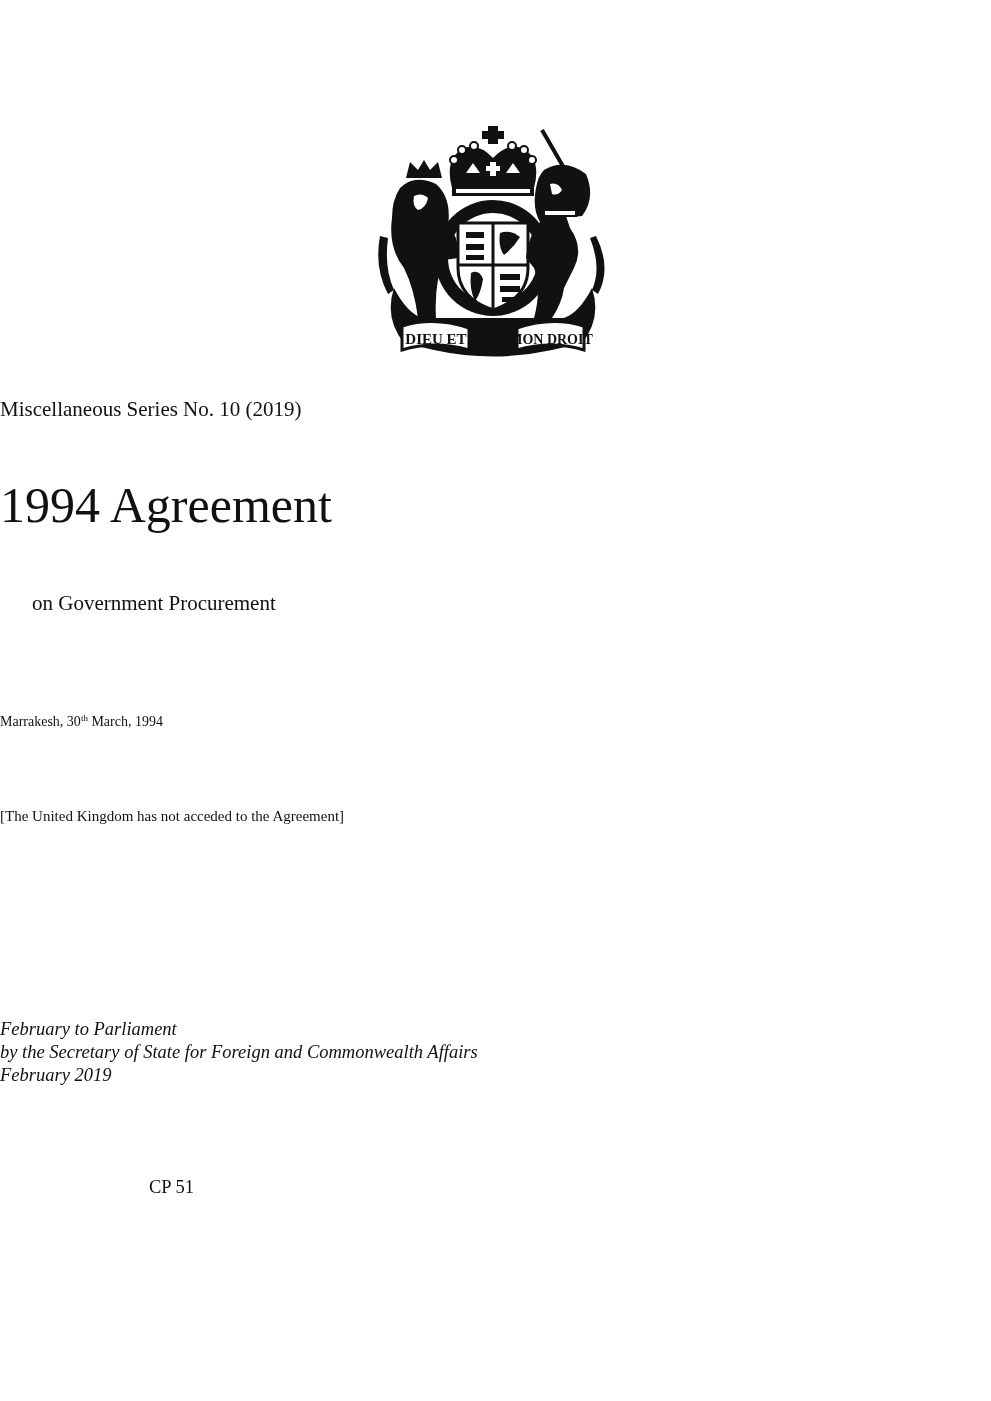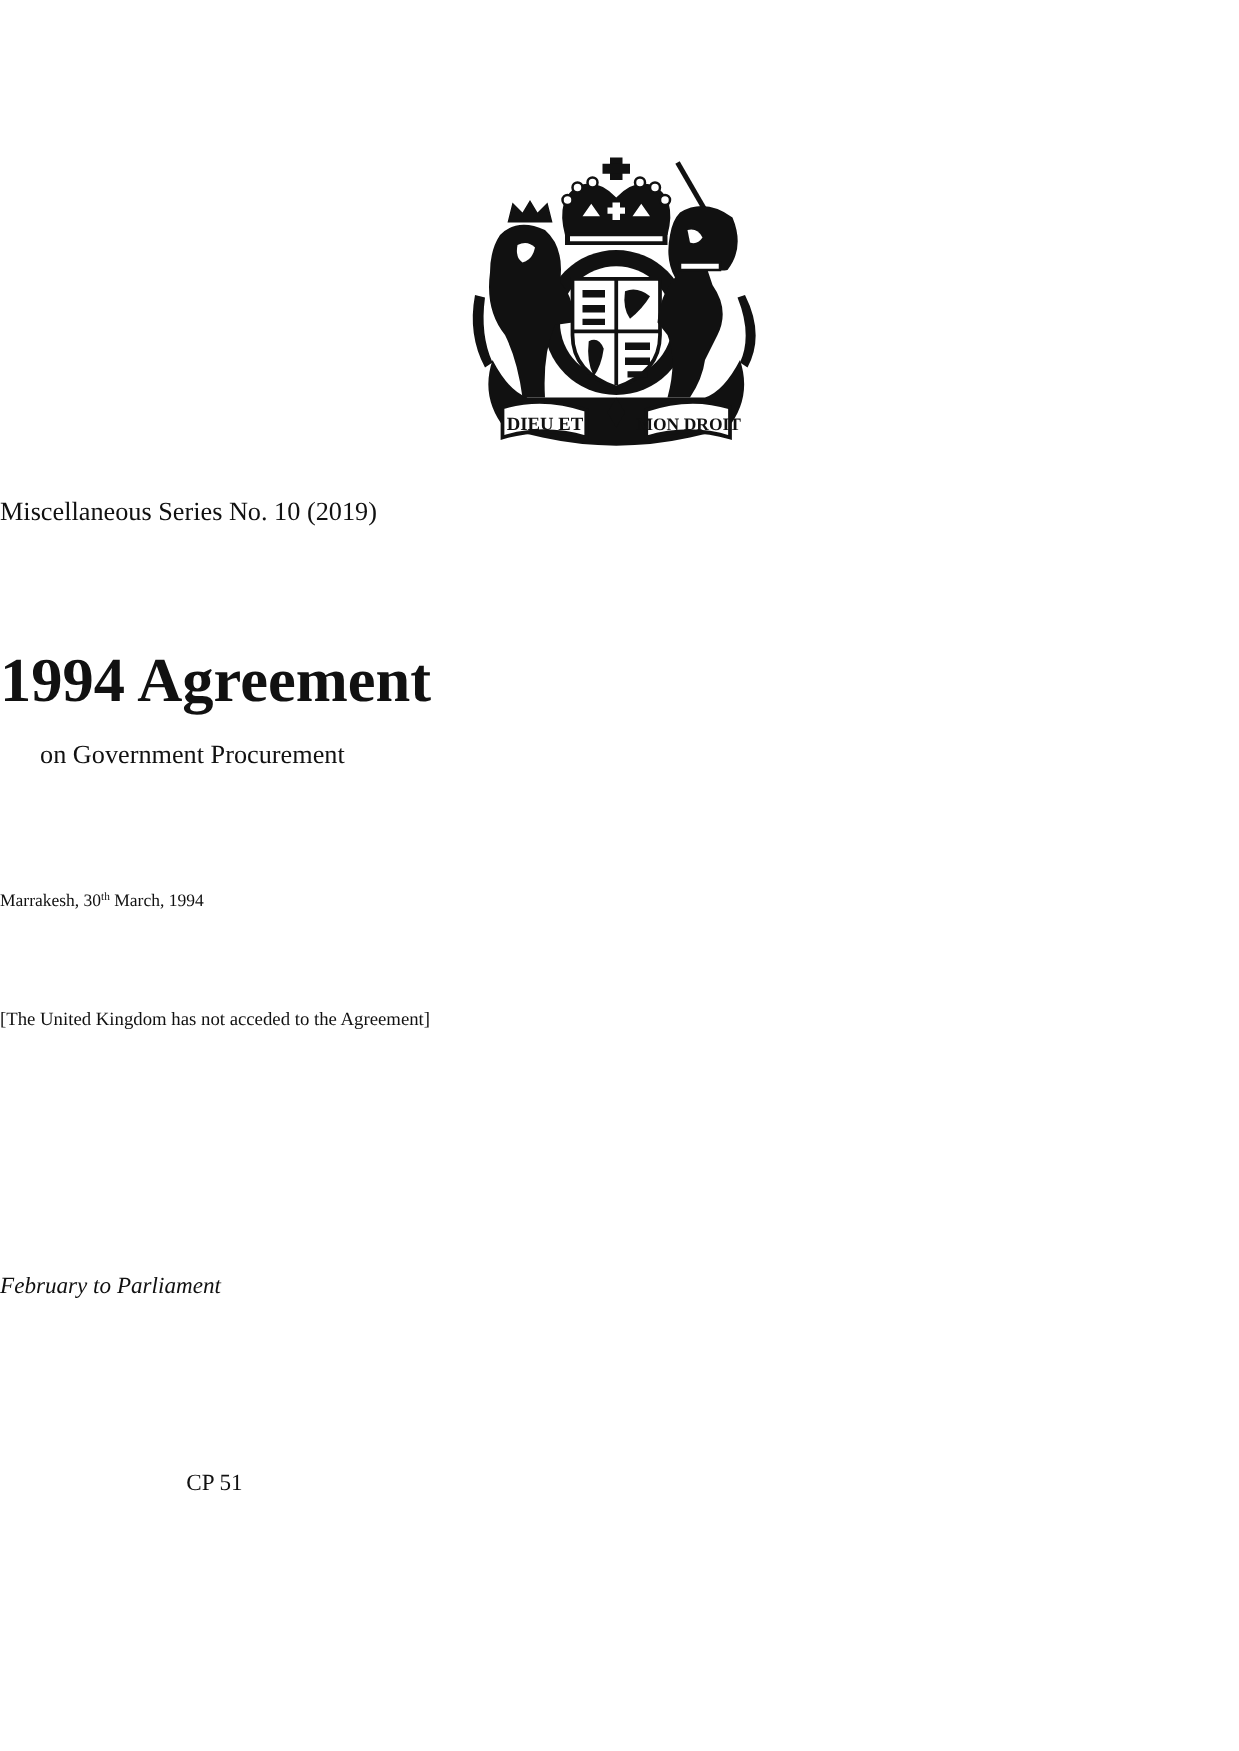--- a/index.html
+++ b/index.html
@@ -28,24 +28,23 @@
       width: 238px;
       height: 250px;
     }
     .crest svg { width: 100%; height: 100%; display: block; }
     .series {
       top: 394px;
       font-size: 21px;
       line-height: 30px;
     }
     .title {
-      top: 513px;
+      top: 474px;
       font-size: 50px;
       line-height: 62px;
-      font-weight: bold;
     }
     .subtitle {
       top: 589px;
       font-size: 21px;
       line-height: 28px;
       margin-left: 32px;
     }
     .place {
       top: 711px;
       font-size: 14px;
@@ -136,15 +135,17 @@
 <div class="abs center title">1994 Agreement</div>
 
 <div class="abs center subtitle">on Government Procurement</div>
 
 <div class="abs center place"><span>Marrakesh, 30</span><sup>th</sup><span> March, 1994</span></div>
 
 <div class="abs center note">[The United Kingdom has not acceded to the Agreement]</div>
 
 <div class="abs center presented">
   <div>February to Parliament</div>
+  <div>by the Secretary of State for Foreign and Commonwealth Affairs</div>
+  <div>February 2019</div>
 </div>
 
 <div class="abs cp">CP 51</div>
 
 </body></html>

